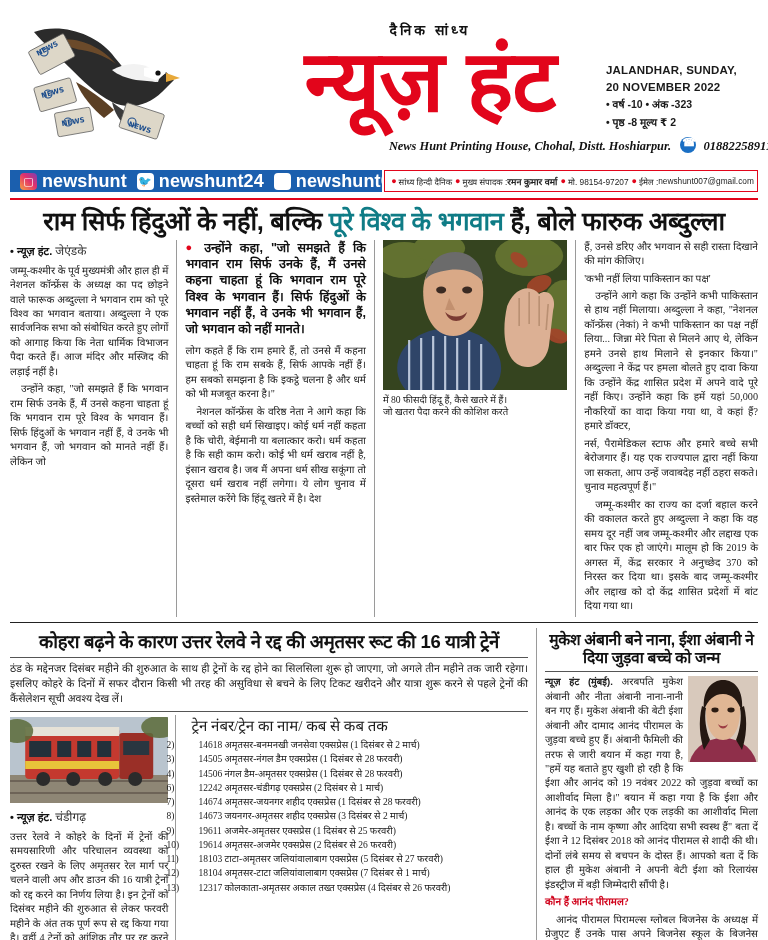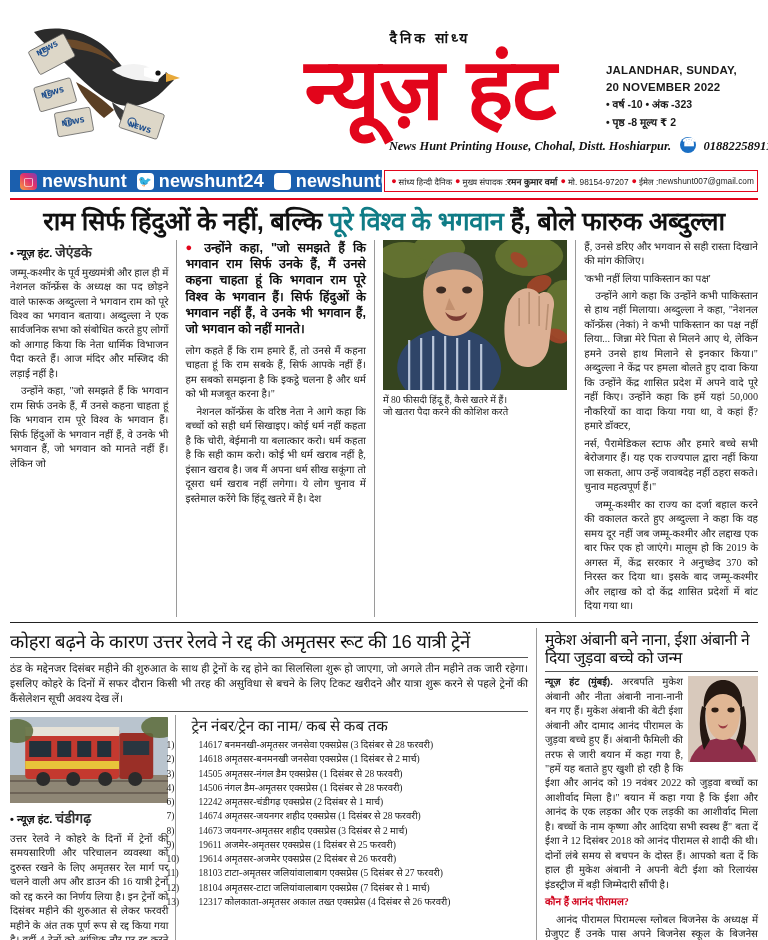--- a/index.html
+++ b/index.html
@@ -11,21 +11,21 @@
   }
   .page{width:768px;height:940px;position:relative;box-sizing:border-box;padding:0 10px;}
 
   
   .masthead{position:relative;height:168px;}
   .eagle-wrap{position:absolute;left:6px;top:10px;width:210px;height:150px;}
   .eagle-svg{display:block;}
   .mast-center{position:absolute;left:220px;top:4px;width:400px;text-align:center;}
   .kicker{
     font-family:"Liberation Sans","DejaVu Sans",sans-serif;
-    font-size:14px;font-weight:700;letter-spacing:3px;color:#111;margin:24px 0 0 0;
+    font-size:14px;font-weight:700;letter-spacing:3px;color:#111;margin:16px 0 0 0;
   }
   .mast-title{
     font-family:"Liberation Sans","DejaVu Sans",sans-serif;
     font-size:86px;line-height:0.94;font-weight:700;color:#e2051b;
     margin:2px 0 0 0;letter-spacing:-1px;transform:scaleX(1.02);
   }
   .mast-right{
     position:absolute;right:2px;top:62px;width:150px;text-align:left;
     font-family:"Liberation Sans","DejaVu Sans",sans-serif;color:#1a1a1a;
   }
@@ -89,21 +89,21 @@
   .c1{width:165px;}
   .c2{width:188px;}
   .c3{width:192px;}
   .c4{width:181px;}
   .vline{width:1px;background:#9a9a9a;flex:0 0 1px;}
 
   .byline{
     font-family:"Liberation Sans","DejaVu Sans",sans-serif;
     font-size:11px;font-weight:700;color:#111;margin:2px 0 5px 0;
   }
-  .byline .sm{font-size:14px;font-weight:700;color:#333;text-align:right;}
+  .byline .sm{font-size:12px;font-weight:400;color:#333;text-align:right;}
   .byline:before{content:"\2022 ";color:#111;}
 
   p.body{
     font-size:10.2px;line-height:1.42;text-align:justify;margin:0 0 3px 0;
     text-indent:11px;hyphens:none;color:#212121;
   }
   p.body.first{text-indent:0;}
 
   
   .quote{
@@ -116,22 +116,23 @@
   
   .photo{
     width:100%;height:150px;position:relative;overflow:hidden;margin:0 0 4px 0;background:#2c3a22;
   }
   .photo svg{display:block;width:100%;height:100%;}
   .photo-cap{font-size:9.6px;line-height:1.35;color:#222;text-align:justify;}
 
   
   .deck-head{
     font-family:"Liberation Sans","DejaVu Sans",sans-serif;
-    font-size:18.5px;font-weight:400;line-height:1.15;color:#111;margin:3px 0 4px 0;
+    font-size:18.5px;font-weight:700;line-height:1.15;color:#111;margin:3px 0 4px 0;
     letter-spacing:-0.3px;
+    text-align:center;
   }
   .deck-head.sm{font-size:15.6px;}
   .intro{
     font-size:10.6px;line-height:1.45;text-align:justify;color:#1b1b1b;margin:0 0 4px 0;
   }
   .sub-head{
     font-family:"Liberation Sans","DejaVu Sans",sans-serif;
     font-size:15px;font-weight:700;color:#111;margin:6px 0 3px 0;
   }
   ul.trains{list-style:none;margin:0;padding:0;}
@@ -374,21 +375,20 @@
           </div>
           <p class="body first">उत्तर रेलवे ने कोहरे के दिनों में ट्रेनों की समयसारिणी और परिचालन व्यवस्था को दुरुस्त रखने के लिए अमृतसर रेल मार्ग पर चलने वाली अप और डाउन की 16 यात्री ट्रेनों को रद्द करने का निर्णय लिया है। इन ट्रेनों को दिसंबर महीने की शुरुआत से लेकर फरवरी महीने के अंत तक पूर्ण रूप से रद्द किया गया है। वहीं 4 ट्रेनों को आंशिक तौर पर रद्द करने की तैयारी है।</p>
 
         </div>
 
         <div class="vline"></div>
 
         <div class="col" style="width:348px;">
           <div class="listhdr">ट्रेन नंबर/ट्रेन का नाम/ कब से कब तक</div>
           <ul class="trains">
-            <li><span class="idx">1)</span><span>14617 बनमनखी-अमृतसर जनसेवा एक्सप्रेस (3 दिसंबर से 28 फरवरी)</span></li>
             <li><span class="idx">2)</span><span>14618 अमृतसर-बनमनखी जनसेवा एक्सप्रेस (1 दिसंबर से 2 मार्च)</span></li>
             <li><span class="idx">3)</span><span>14505 अमृतसर-नंगल डैम एक्सप्रेस (1 दिसंबर से 28 फरवरी)</span></li>
             <li><span class="idx">4)</span><span>14506 नंगल डैम-अमृतसर एक्सप्रेस (1 दिसंबर से 28 फरवरी)</span></li>
             <li><span class="idx">6)</span><span>12242 अमृतसर-चंडीगढ़ एक्सप्रेस (2 दिसंबर से 1 मार्च)</span></li>
             <li><span class="idx">7)</span><span>14674 अमृतसर-जयनगर शहीद एक्सप्रेस (1 दिसंबर से 28 फरवरी)</span></li>
             <li><span class="idx">8)</span><span>14673 जयनगर-अमृतसर शहीद एक्सप्रेस (3 दिसंबर से 2 मार्च)</span></li>
             <li><span class="idx">9)</span><span>19611 अजमेर-अमृतसर एक्सप्रेस (1 दिसंबर से 25 फरवरी)</span></li>
             <li><span class="idx">10)</span><span>19614 अमृतसर-अजमेर एक्सप्रेस (2 दिसंबर से 26 फरवरी)</span></li>
             <li><span class="idx">11)</span><span>18103 टाटा-अमृतसर जलियांवालाबाग एक्सप्रेस (5 दिसंबर से 27 फरवरी)</span></li>
             <li><span class="idx">12)</span><span>18104 अमृतसर-टाटा जलियांवालाबाग एक्सप्रेस (7 दिसंबर से 1 मार्च)</span></li>

